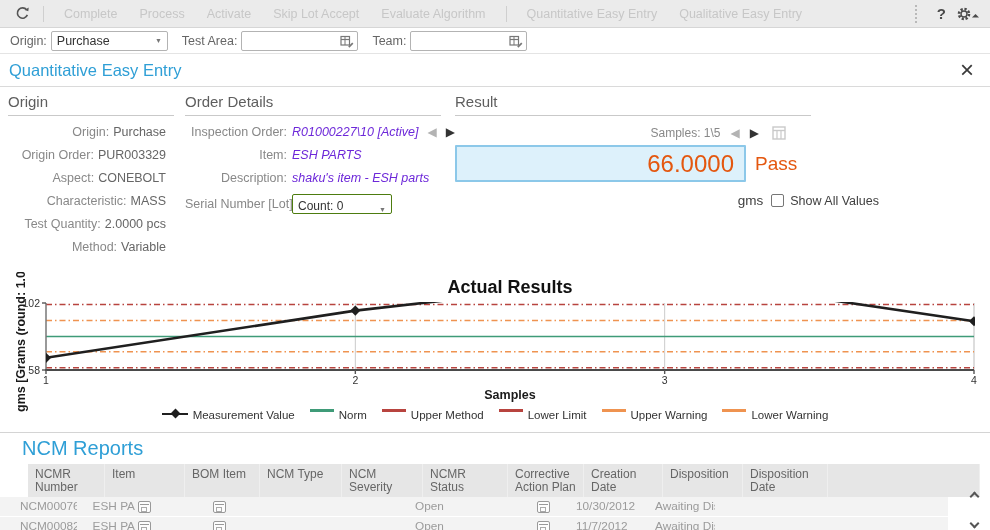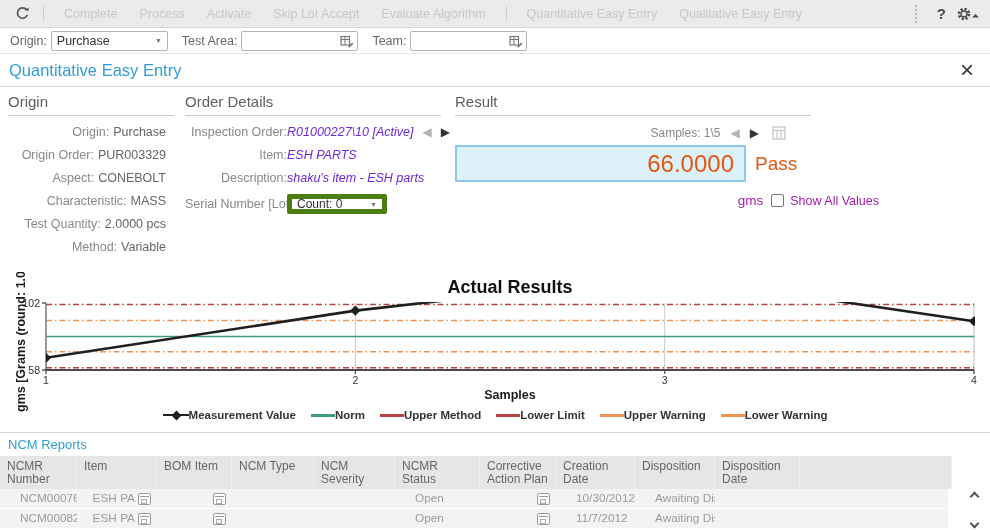--- a/index.html
+++ b/index.html
@@ -40,65 +40,65 @@
   
   .content{position:relative;height:185px;}
   .group-title{font-size:15px;color:#5e5e5e;padding-bottom:5px;border-bottom:1px solid #c9c9c9;}
   .col-origin{position:absolute;left:8px;top:6px;width:166px;}
   .kv-r{display:flex;justify-content:flex-end;font-size:12.5px;margin-top:9px;padding-right:8px;white-space:nowrap;}
   .kv-r .lbl{color:#888;margin-right:4px;}
   .kv-r .val{color:#666;}
   .mt-gap{margin-top:16px;}
   .col-order{position:absolute;left:185px;top:6px;width:256px;}
   .kv2{display:flex;align-items:center;font-size:12.5px;margin-top:9px;white-space:nowrap;}
-  .kv2 .lbl{width:102px;text-align:right;color:#888;flex:none;}
+  .kv2 .lbl{width:102px;text-align:right;color:#888;margin-right:5px;flex:none;}
   .kv2 .val{color:#6d28d9;font-style:italic;}
   .nav-arrow{font-size:12px;margin-left:9px;cursor:pointer;}
   .nav-prev{color:#b3b3b3;}
   .nav-next{color:#333;}
-  .combo-sm{width:100px;height:20px;border:5px solid #4d7c0f;background:#fff;border-radius:2px;
-    display:flex;align-items:center;justify-content:space-between;padding:0 5px;color:#333;
+  .combo-sm{width:100px;height:20px;border:1px solid #4d7c0f;background:#fff;border-radius:2px;
+    display:flex;align-items:flex-end;justify-content:space-between;padding:0 5px;color:#333;
     font-size:12px;cursor:pointer;}
   .col-result{position:absolute;left:455px;top:6px;width:356px;}
   .samples-row{position:absolute;left:455px;top:38px;width:332px;display:flex;align-items:center;
     justify-content:flex-end;font-size:12px;color:#888;}
   .samples-row .nav-arrow{margin-left:10px;}
   .result-row{position:absolute;left:455px;top:58px;display:flex;align-items:center;}
   .result-box{width:291px;height:37px;border:2px solid #8cc8e9;border-radius:1px;background:#ddf1fb;
     display:flex;align-items:center;justify-content:flex-end;padding-right:10px;
     font-size:24px;color:#e4570f;cursor:text;}
   .pass-label{font-size:19px;color:#e4570f;margin-left:9px;}
   .gms-row{position:absolute;left:455px;top:106px;width:424px;display:flex;align-items:center;
-    justify-content:flex-end;font-size:12.5px;color:#a21caf;}
+    justify-content:flex-end;font-size:12.5px;color:#404040;}
   .unit-label{font-size:13.5px;margin-right:8px;}
   .checkbox{width:13px;height:13px;border:1.5px solid #767676;border-radius:2px;background:#fff;
     margin-right:6px;cursor:pointer;flex:none;}
 
   
   .chart-section{position:absolute;top:272px;left:0;width:990px;height:160px;overflow:hidden;}
   .chart-title{position:absolute;top:5px;left:46px;width:928px;text-align:center;
     font-size:18px;font-weight:bold;color:#111;}
   .chart-ylabel{position:absolute;left:-59px;top:58px;width:162px;height:16px;
     transform:rotate(-90deg);text-align:center;font-size:12.5px;font-weight:bold;color:#1a1a1a;white-space:nowrap;}
   #chart-svg{position:absolute;top:0;left:0;}
   .chart-xlabel{position:absolute;top:116px;left:46px;width:928px;text-align:center;
     font-size:12.5px;font-weight:bold;color:#1a1a1a;}
   .chart-legend{position:absolute;top:137px;left:0;width:990px;display:flex;
     justify-content:center;align-items:center;gap:15px;font-size:11.5px;color:#333;}
-  .lg-item{display:flex;align-items:center;white-space:nowrap;font-weight:bold;}
+  .lg-item{display:flex;align-items:flex-start;gap:5px;white-space:nowrap;}
   .lg-line{width:24px;height:3px;flex:none;}
   .lg-data{position:relative;width:26px;height:9px;flex:none;}
   .lg-data .ln{position:absolute;top:3.5px;left:0;width:26px;height:2px;background:#1f1f1f;}
   .lg-data .dm{position:absolute;top:1px;left:10px;width:7px;height:7px;background:#1f1f1f;transform:rotate(45deg);}
 
   
   .ncm-section{position:absolute;top:432px;left:0;width:990px;height:98px;border-top:1px solid #d4d4d4;}
-  .ncm-title{color:#2f9fd6;font-size:13px;padding:4px 0 4px 8px;}
+  .ncm-title{color:#2f9fd6;font-size:20px;padding:4px 0 4px 22px;}
   .ncm-grid{display:grid;grid-template-columns:77px 80px 75px 82px 81px 85px 76px 79px 80px 85px 1fr;width:952px;}
-  .ncm-head{background:#e6e6e6;height:33px;}
+  .ncm-head{background:#e6e6e6;height:33px;margin-left:28px;}
   .ncm-head .hcell{font-size:12px;color:#666;padding:4px 4px 0 7px;line-height:13px;
     border-right:1px solid #efefef;overflow:hidden;}
   .ncm-row{background:#f3f3f3;height:20px;border-bottom:1px solid #fff;cursor:pointer;width:948px;}
   .ncm-row .cell{font-size:11.8px;color:#9b9b9b;line-height:19px;padding-left:20px;
     white-space:nowrap;overflow:hidden;display:flex;align-items:center;gap:3px;}
   .cell.ta-r{justify-content:flex-end;padding-right:6px;}
   .mini-icon{display:inline-block;width:13px;height:12px;border:1px solid #999;border-radius:2px;
     position:relative;background:#fdfdfd;flex:none;cursor:pointer;}
   .mini-icon::before{content:"";position:absolute;left:1px;right:1px;top:2px;height:1px;background:#999;}
   .mini-icon::after{content:"";position:absolute;left:2px;top:5px;width:4px;height:3px;border:1px solid #aaa;}

